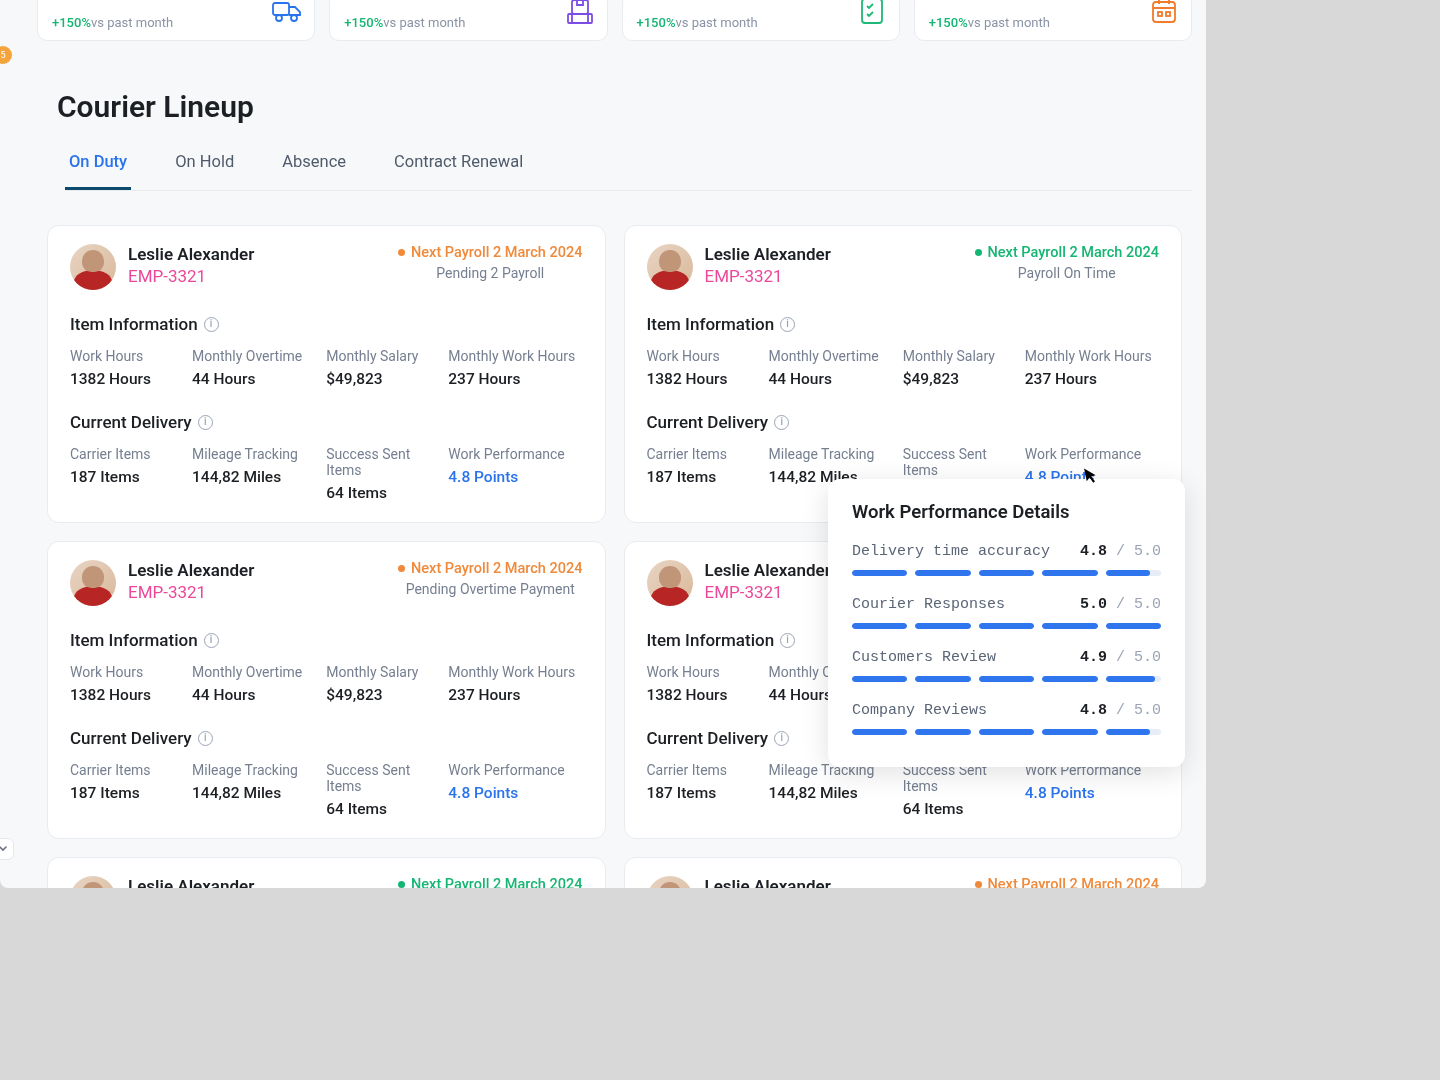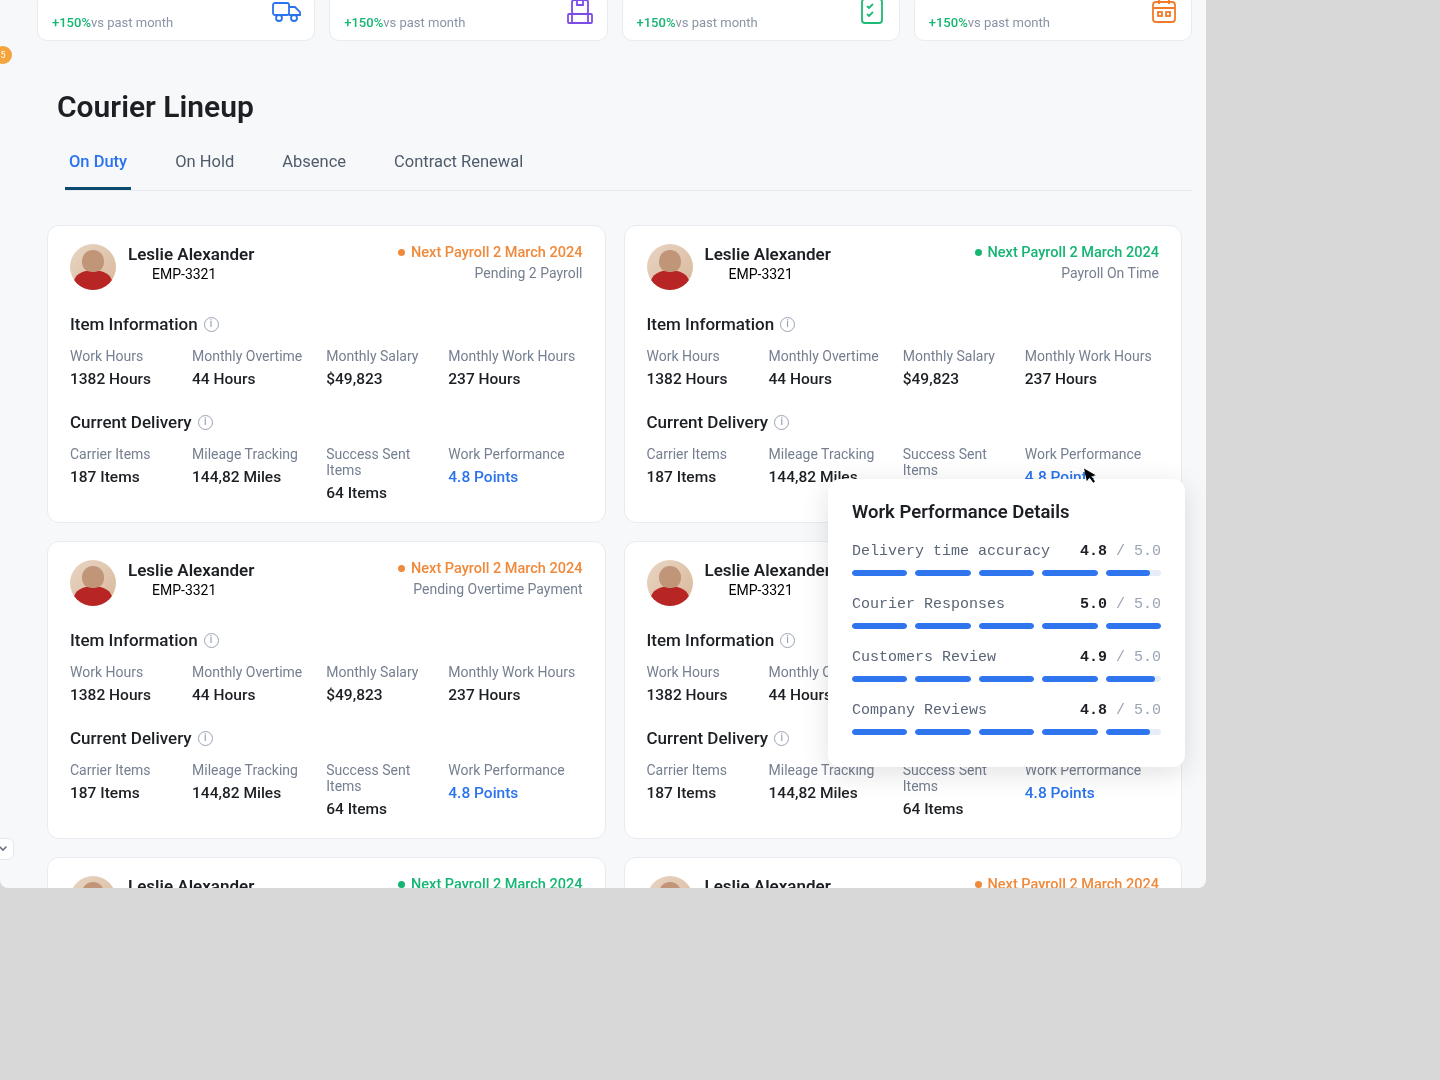--- a/index.html
+++ b/index.html
@@ -119,28 +119,27 @@
     width:38px; height:24px;
     background:#b82525;
     border-radius:50% 50% 0 0;
   }
   .person-name {
     font-size: 17px;
     font-weight: 600;
     color: #1c1f23;
   }
   .person-id {
-    font-size: 14px;
-    color: #000000;
+    font-size: 17px;
+    color: #ec4899;
     margin-top: 2px;
-    margin-left: 24px;
   }
   .header-right {
     margin-left: auto;
-    text-align: right;
+    text-align: center;
   }
   .payroll-line {
     font-size: 14.5px;
     font-weight: 500;
     display: flex;
     align-items: center;
     justify-content: flex-end;
     gap: 6px;
   }
   .payroll-line.orange { color: #f0893a; }

